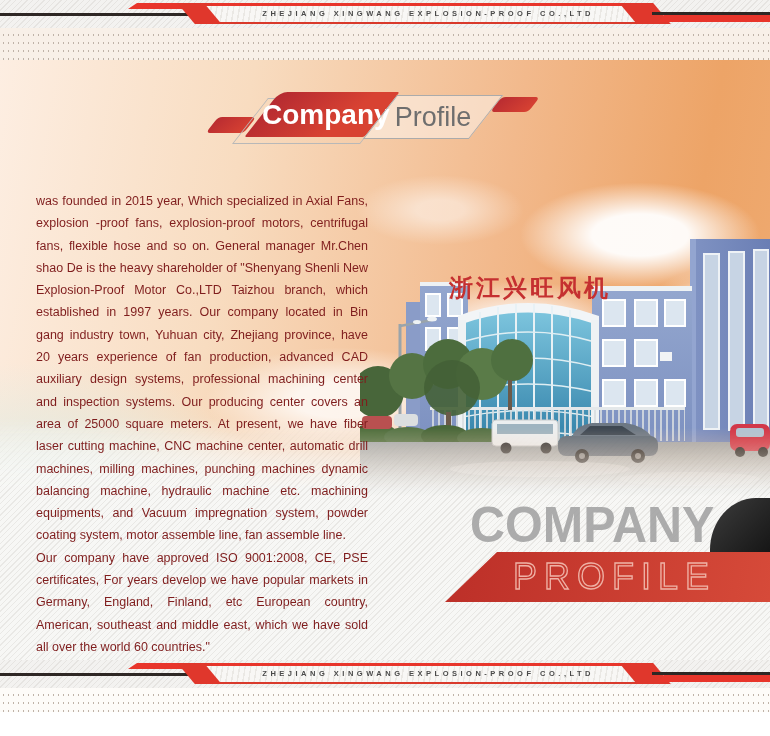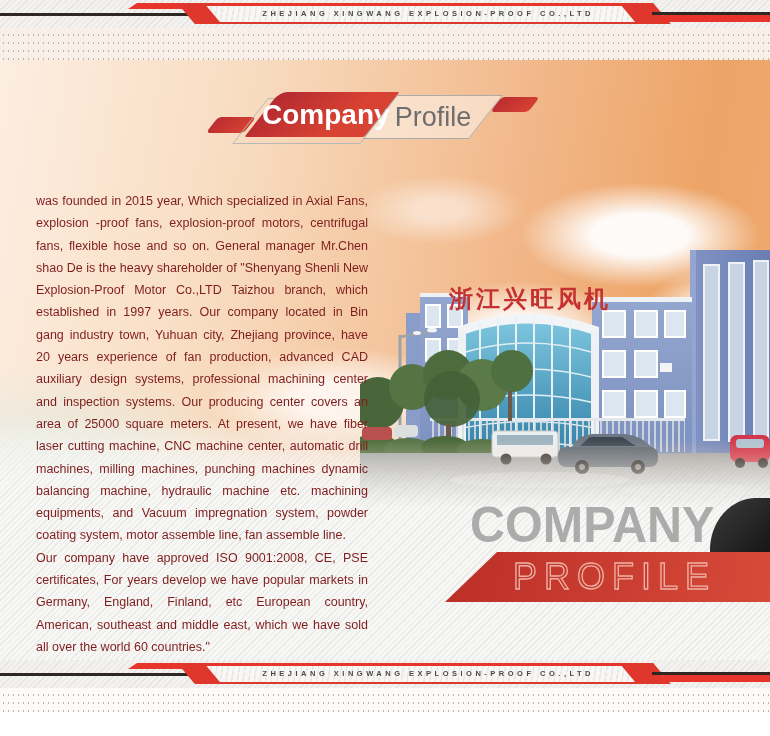--- a/index.html
+++ b/index.html
@@ -49,21 +49,21 @@
       radial-gradient(300px 200px at 6% 96%,rgba(224,236,228,.95) 20%,rgba(224,236,228,0) 75%),
       linear-gradient(100deg,#fdeee2 0%,#f8dcc0 30%,#f2b98c 62%,#eda467 85%,#efab72 100%);
     -webkit-mask-image:linear-gradient(to bottom,#000 76%,rgba(0,0,0,0) 100%);
             mask-image:linear-gradient(to bottom,#000 76%,rgba(0,0,0,0) 100%);}
 
   .stripes{position:absolute;left:0;top:360px;width:770px;height:240px;z-index:1;
     background:repeating-linear-gradient(135deg,#f7f7f5 0 3px,#e9e8e5 3px 4px);
     -webkit-mask-image:linear-gradient(to bottom,rgba(0,0,0,0) 0,#000 70px);
             mask-image:linear-gradient(to bottom,rgba(0,0,0,0) 0,#000 70px);}
 
-  .photo{position:absolute;left:360px;top:75px;width:410px;height:380px;z-index:2;
+  .photo{position:absolute;left:360px;top:64px;width:410px;height:380px;z-index:2;
     -webkit-mask-image:linear-gradient(to bottom,#000 80%,rgba(0,0,0,0) 98%);
             mask-image:linear-gradient(to bottom,#000 80%,rgba(0,0,0,0) 98%);}
 
   
   .title{position:absolute;left:0;top:0;width:770px;height:140px;z-index:6;}
   .t-mark{position:absolute;background:linear-gradient(115deg,#b92c31,#d84232);
           transform:skewX(-38deg);border-radius:4px;}
   .t-mark.left{left:212px;top:57px;width:38px;height:16px;}
   .t-mark.right{left:496px;top:37px;width:38px;height:15px;}
   .t-ghost{position:absolute;left:250px;top:38px;width:126px;height:44px;transform:skewX(-38deg);

